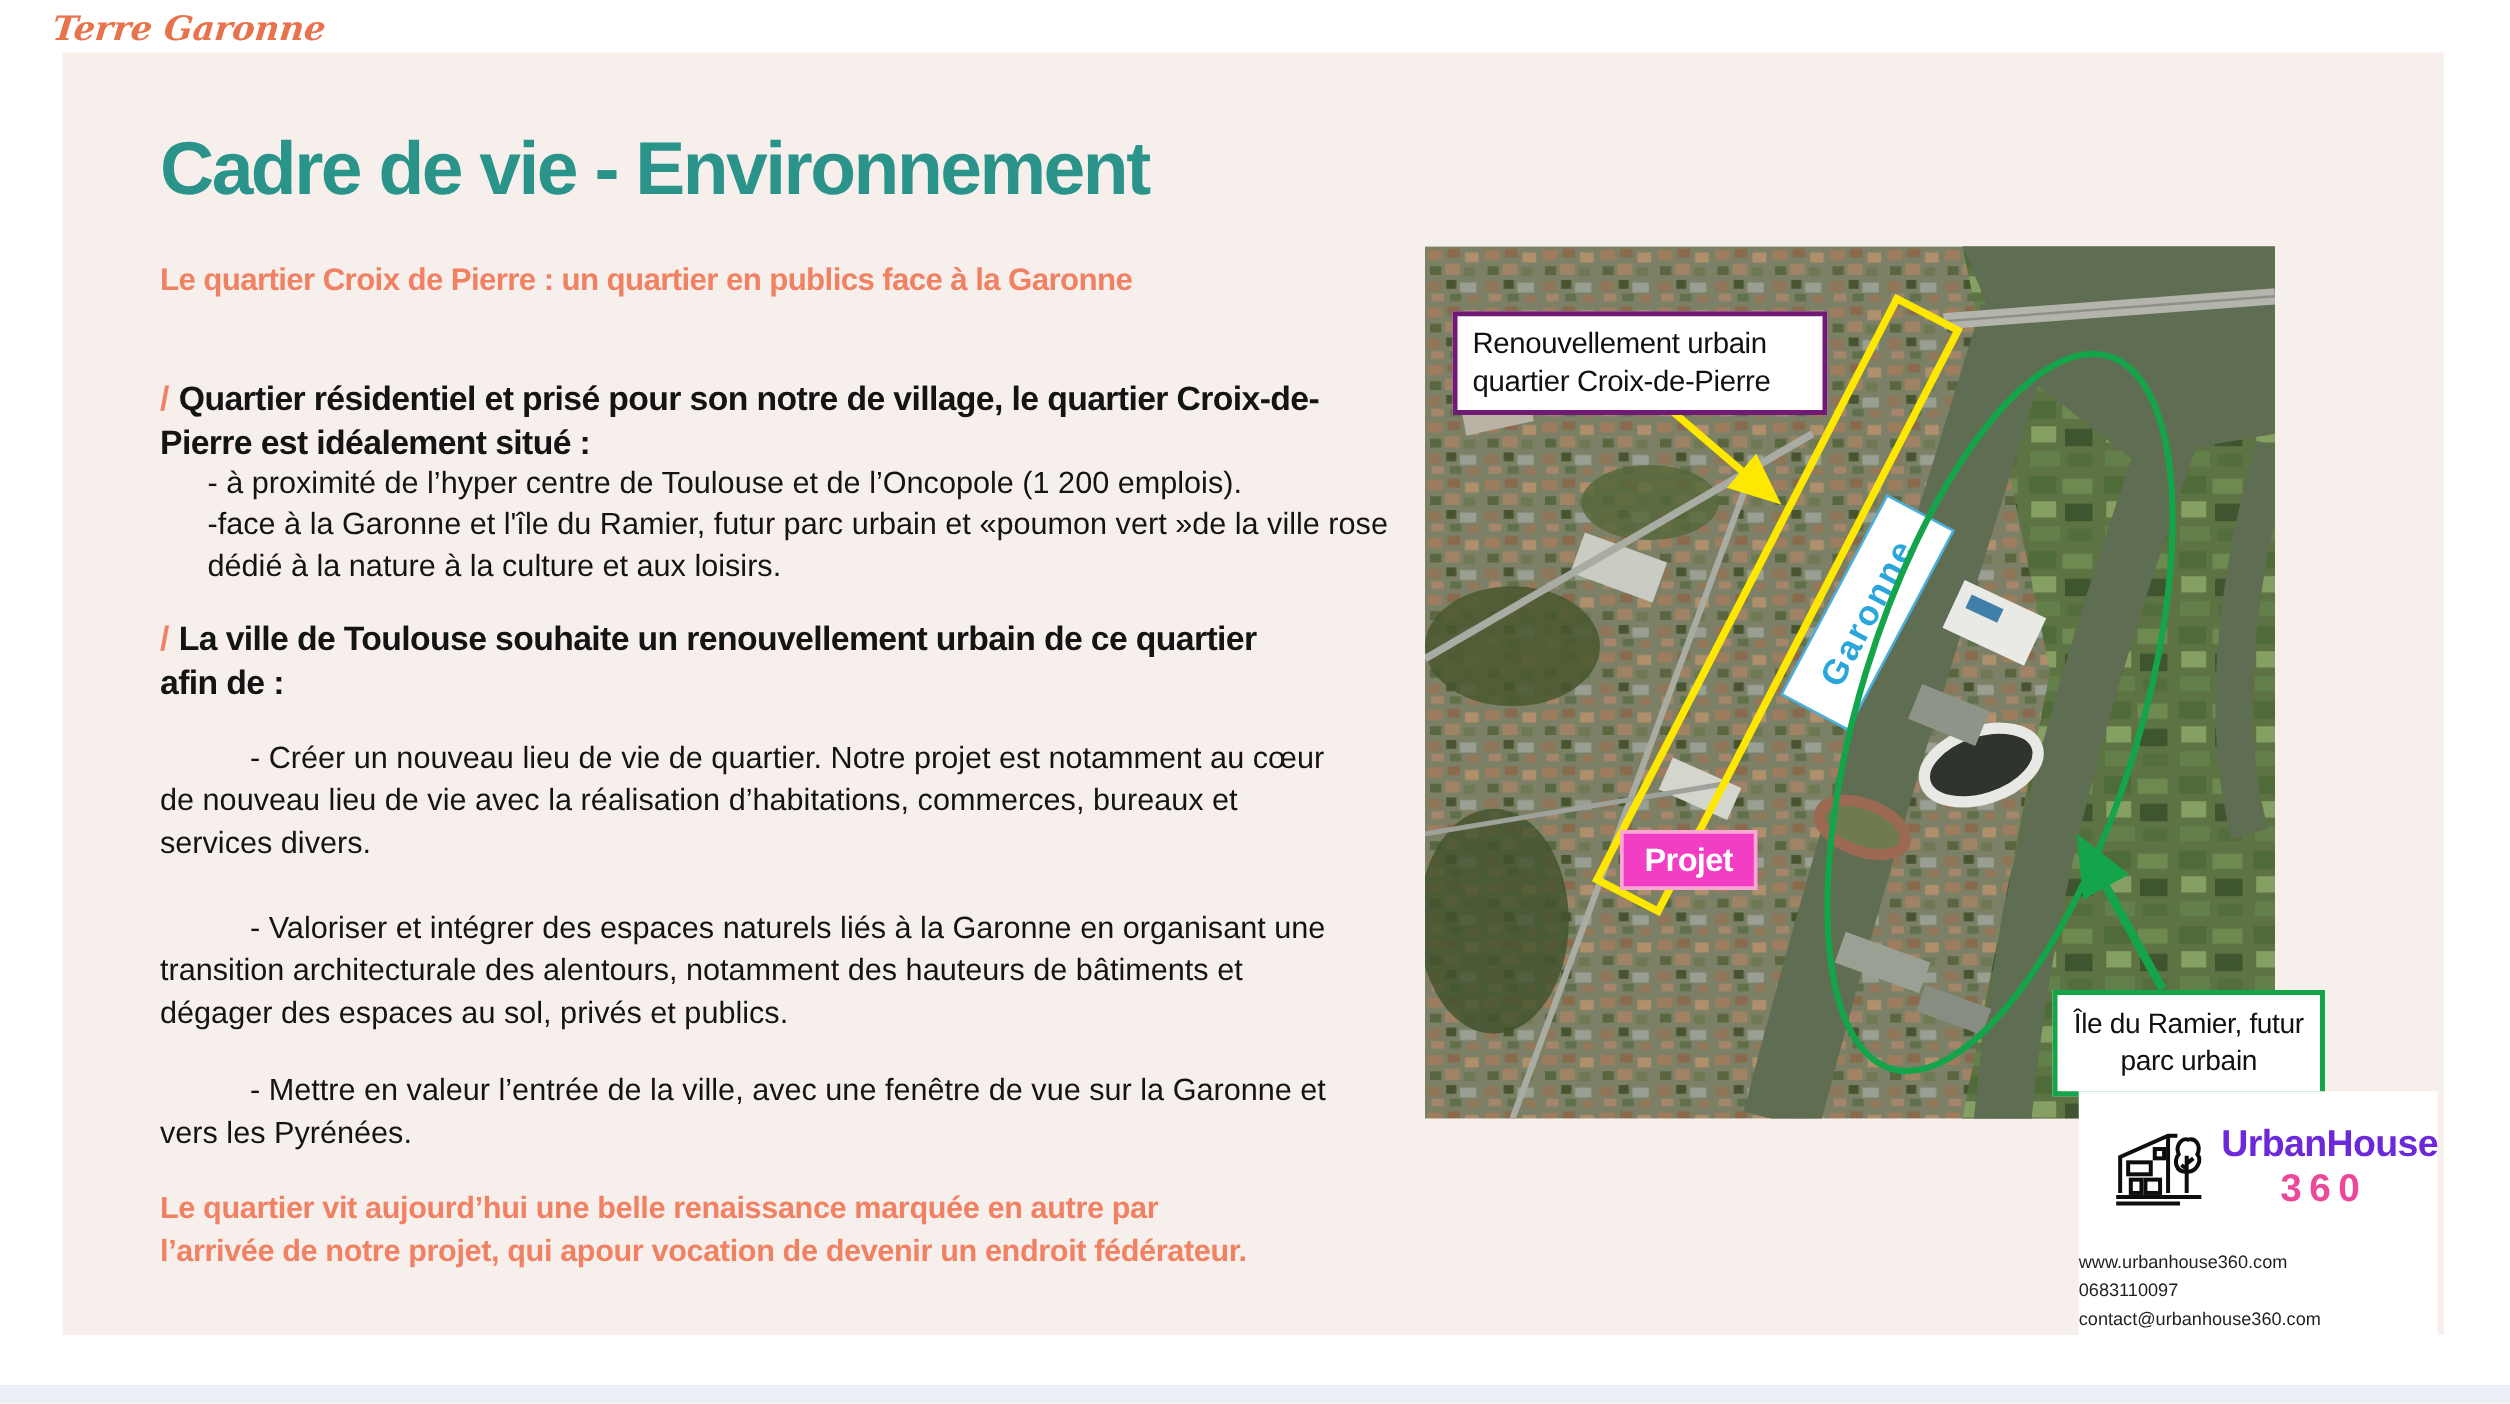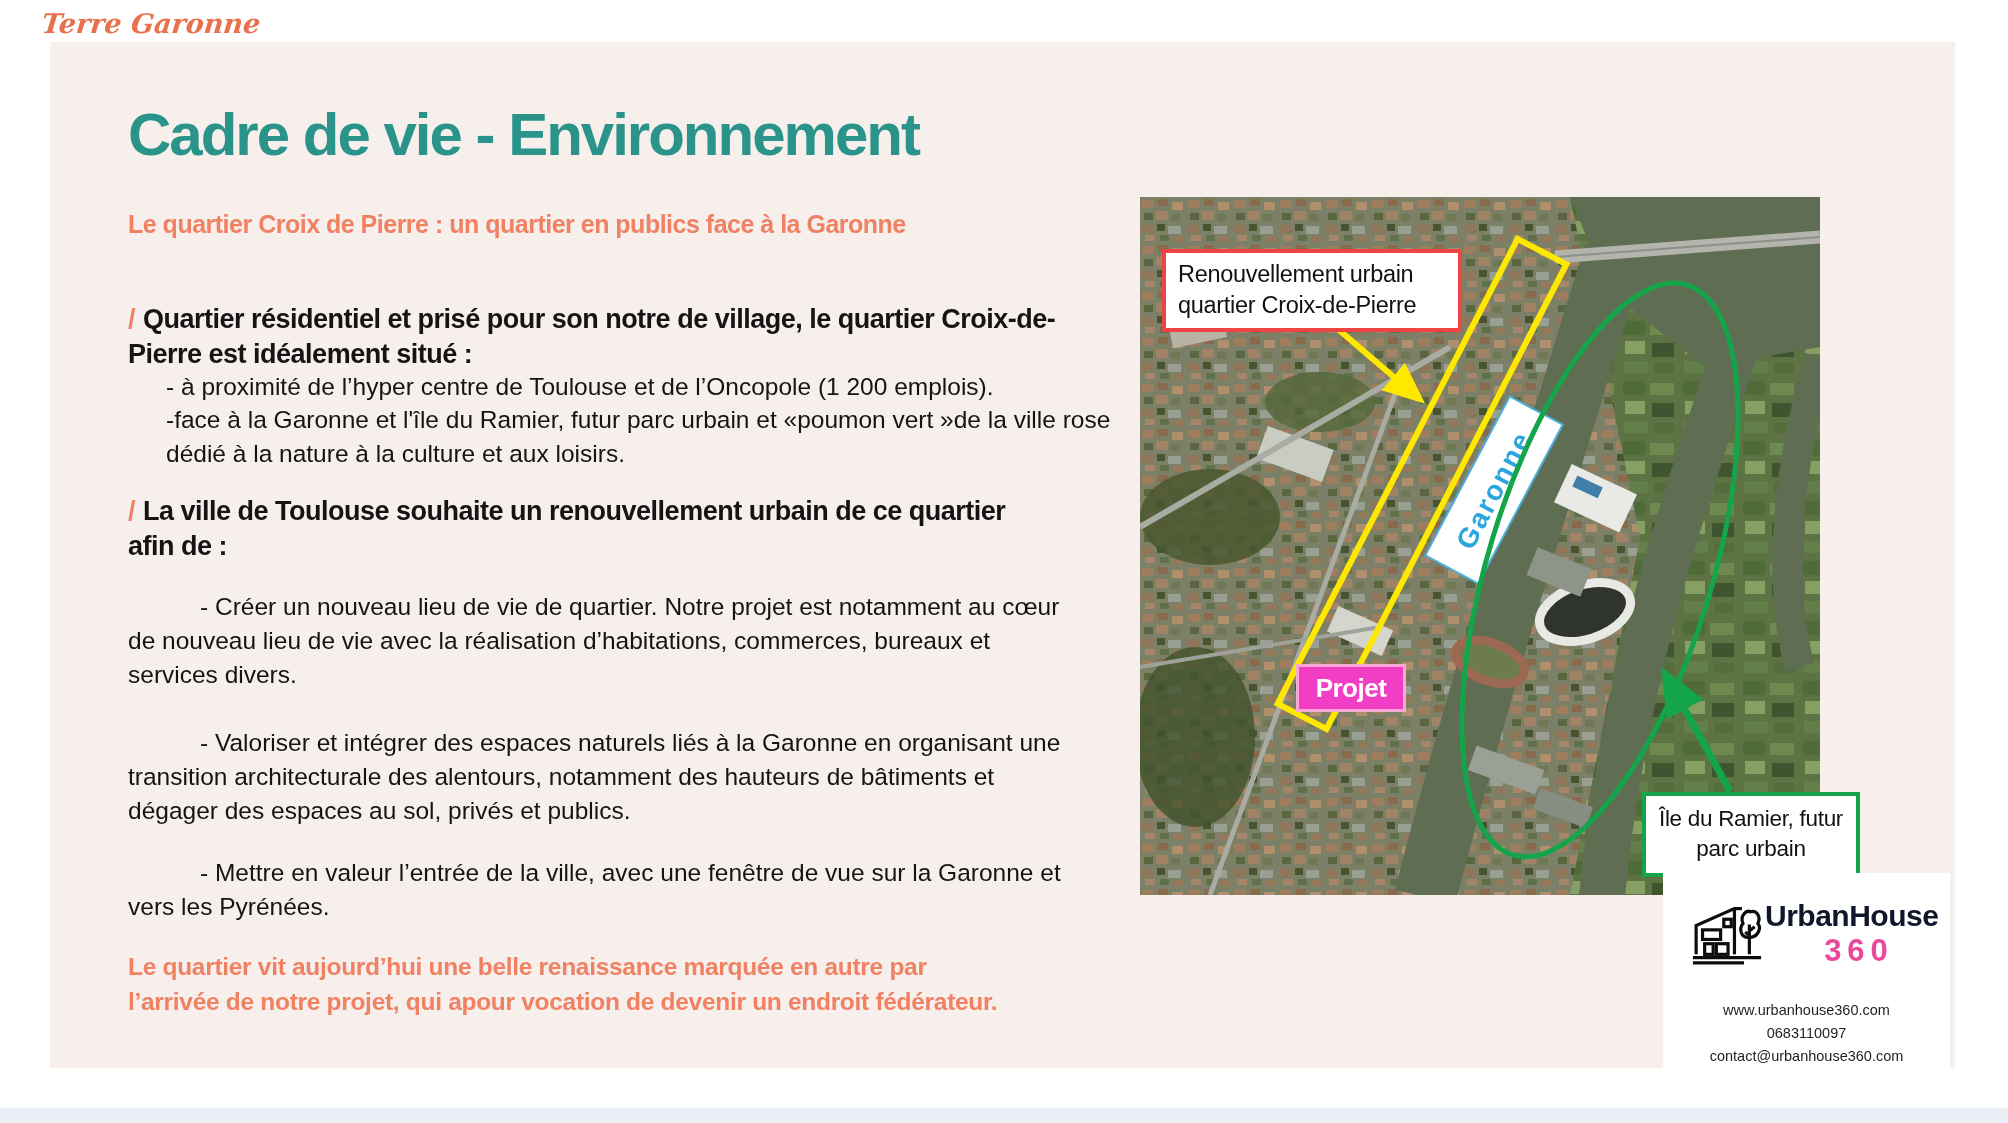--- a/index.html
+++ b/index.html
@@ -24,28 +24,28 @@
   .pos-s2h { top:452px; position:absolute; width:930px;}
   .pos-b1 { top:548px; position:absolute; }
   .pos-b2 { top:684px; position:absolute; }
   .pos-b3 { top:814px; position:absolute; }
   .pos-close { top:908px; position:absolute; }
 
   .map { position:absolute; left:1140px; top:197px; width:680px; height:698px; overflow:hidden; }
   .map svg { display:block; }
 
   .maplabel { position:absolute; background:#ffffff; color:#111; }
-  .lbl-renouv { left:1162px; top:249px; width:300px; border:4px solid #ef4444; font-size:23.5px; line-height:1.3; padding:6px 10px 8px 12px; letter-spacing:-0.3px; }
+  .lbl-renouv { left:1162px; top:249px; width:300px; border:4px solid #701a75; font-size:23.5px; line-height:1.3; padding:6px 10px 8px 12px; letter-spacing:-0.3px; }
   .lbl-projet { left:1296px; top:664px; width:110px; height:48px; background:#F23EC4; border:3px solid #f9a8d4; color:#ffffff; font-weight:bold; font-size:26px; display:flex; align-items:center; justify-content:center; letter-spacing:-0.5px; }
   .lbl-ile { left:1642px; top:792px; width:218px; border:4px solid #14A54B; font-size:22.5px; line-height:1.35; text-align:center; padding:8px 6px; letter-spacing:-0.3px; }
 
   .logo-card { position:absolute; left:1663px; top:873px; width:287px; height:205px; background:#ffffff; }
-  .lc-name { position:absolute; left:102px; top:26px; width:168px; text-align:center; font-size:30px; font-weight:bold; color:#0f172a; letter-spacing:-0.5px; }
+  .lc-name { position:absolute; left:114px; top:26px; width:168px; text-align:center; font-size:30px; font-weight:bold; color:#6d28d9; letter-spacing:-0.5px; }
   .lc-360 { position:absolute; left:112px; top:60px; width:168px; text-align:center; font-size:31px; font-weight:bold; color:#ec4899; letter-spacing:6px; }
-  .lc-contact { position:absolute; left:0; top:126px; width:100%; text-align:center; font-size:14.5px; color:#1f1f1f; line-height:1.6; }
+  .lc-contact { position:absolute; left:0; top:126px; width:100%; font-size:14.5px; color:#1f1f1f; line-height:1.6; }
   .lc-house { position:absolute; left:22px; top:26px; }
 
   .bottom-strip { position:absolute; left:0; top:1108px; width:2008px; height:15px; background:#E9EFF5; }
 </style>
 </head>
 <body>
 
 <div class="brand-logo">Terre Garonne</div>
 
 <div class="slide">

